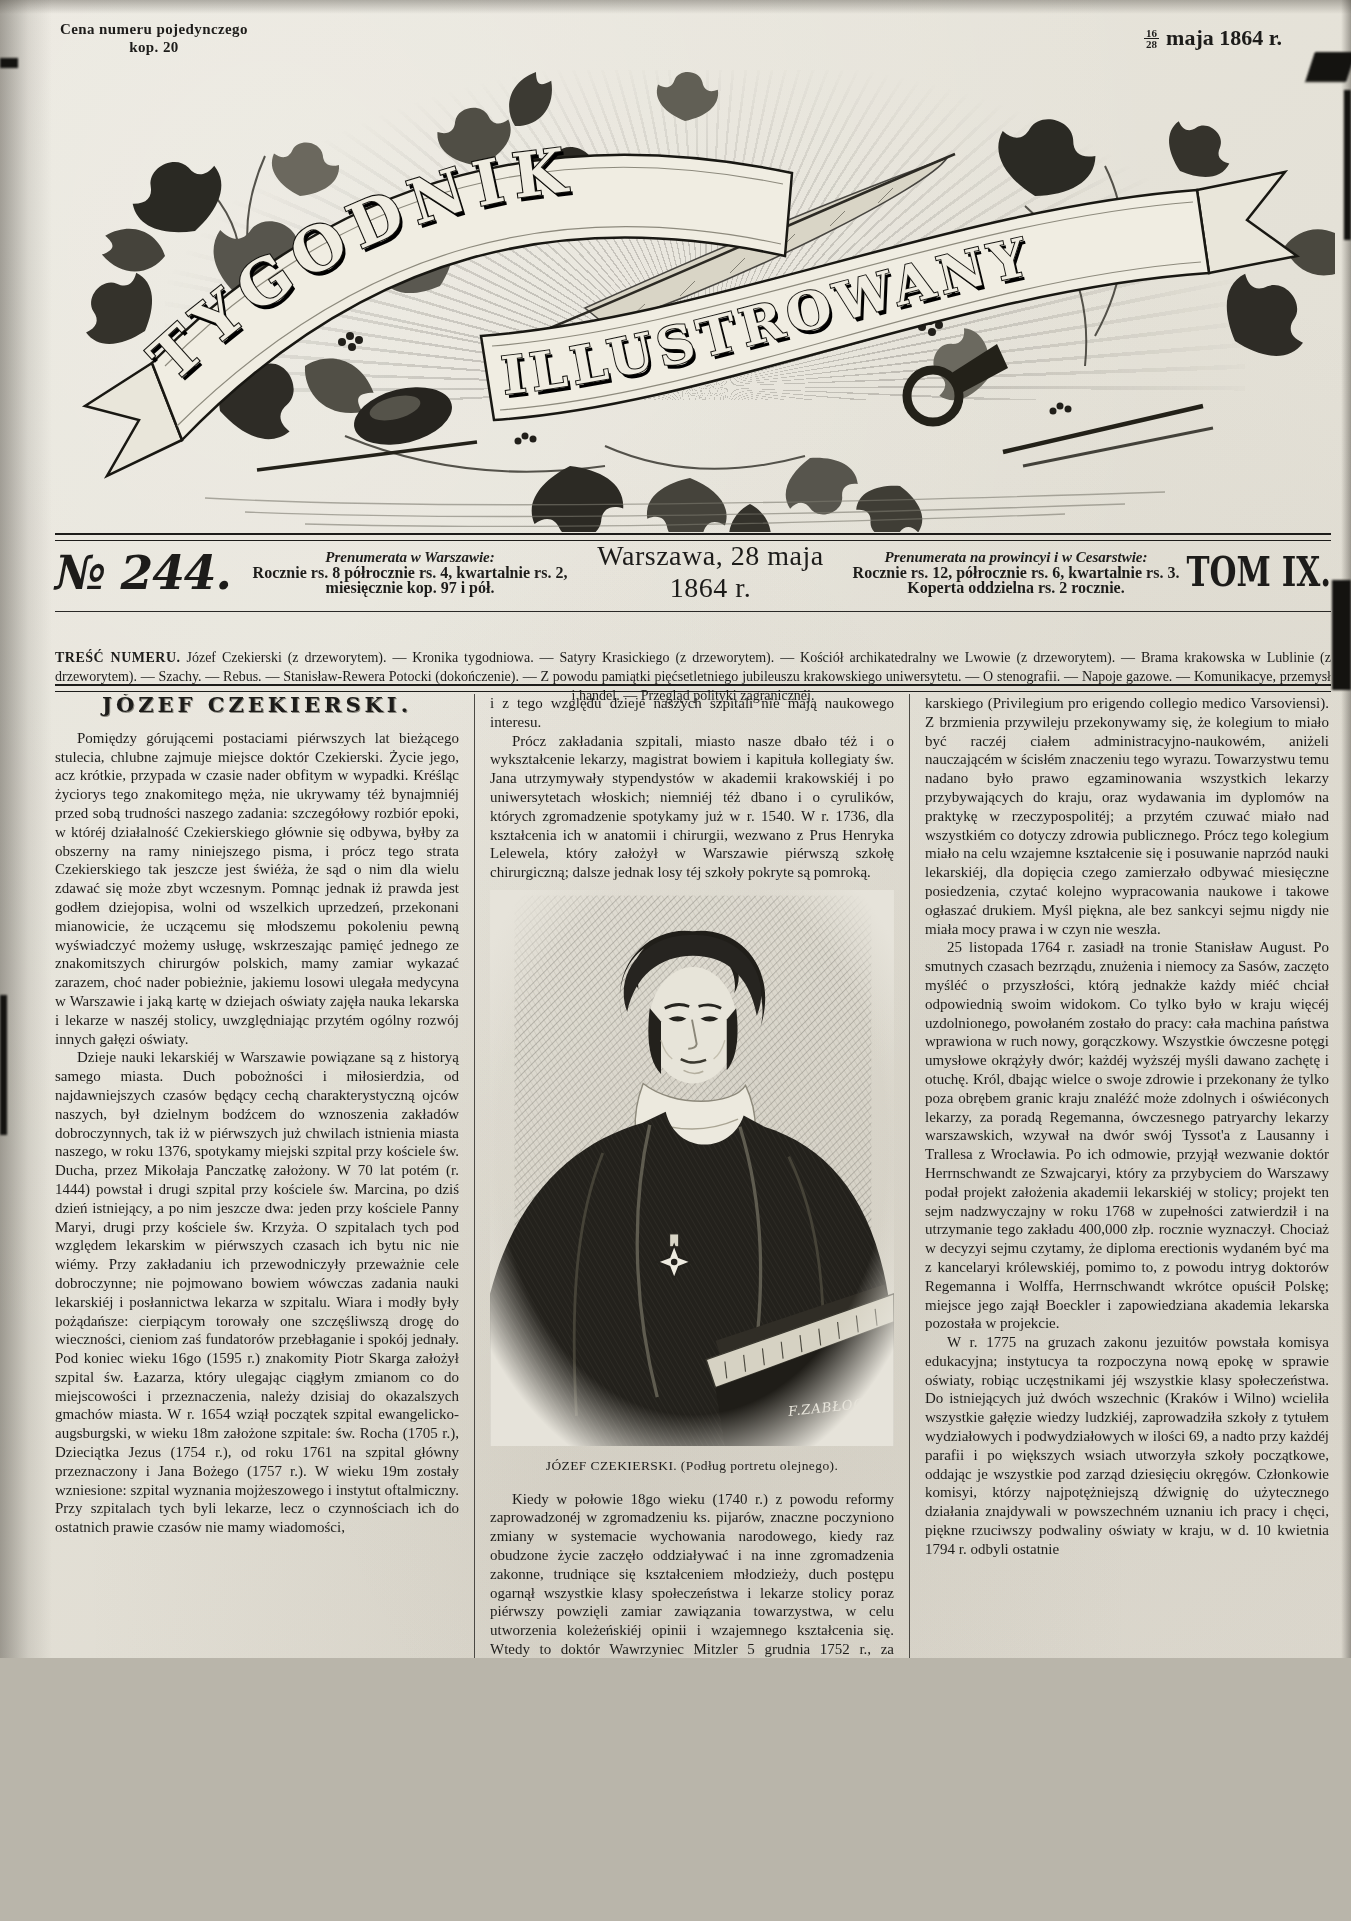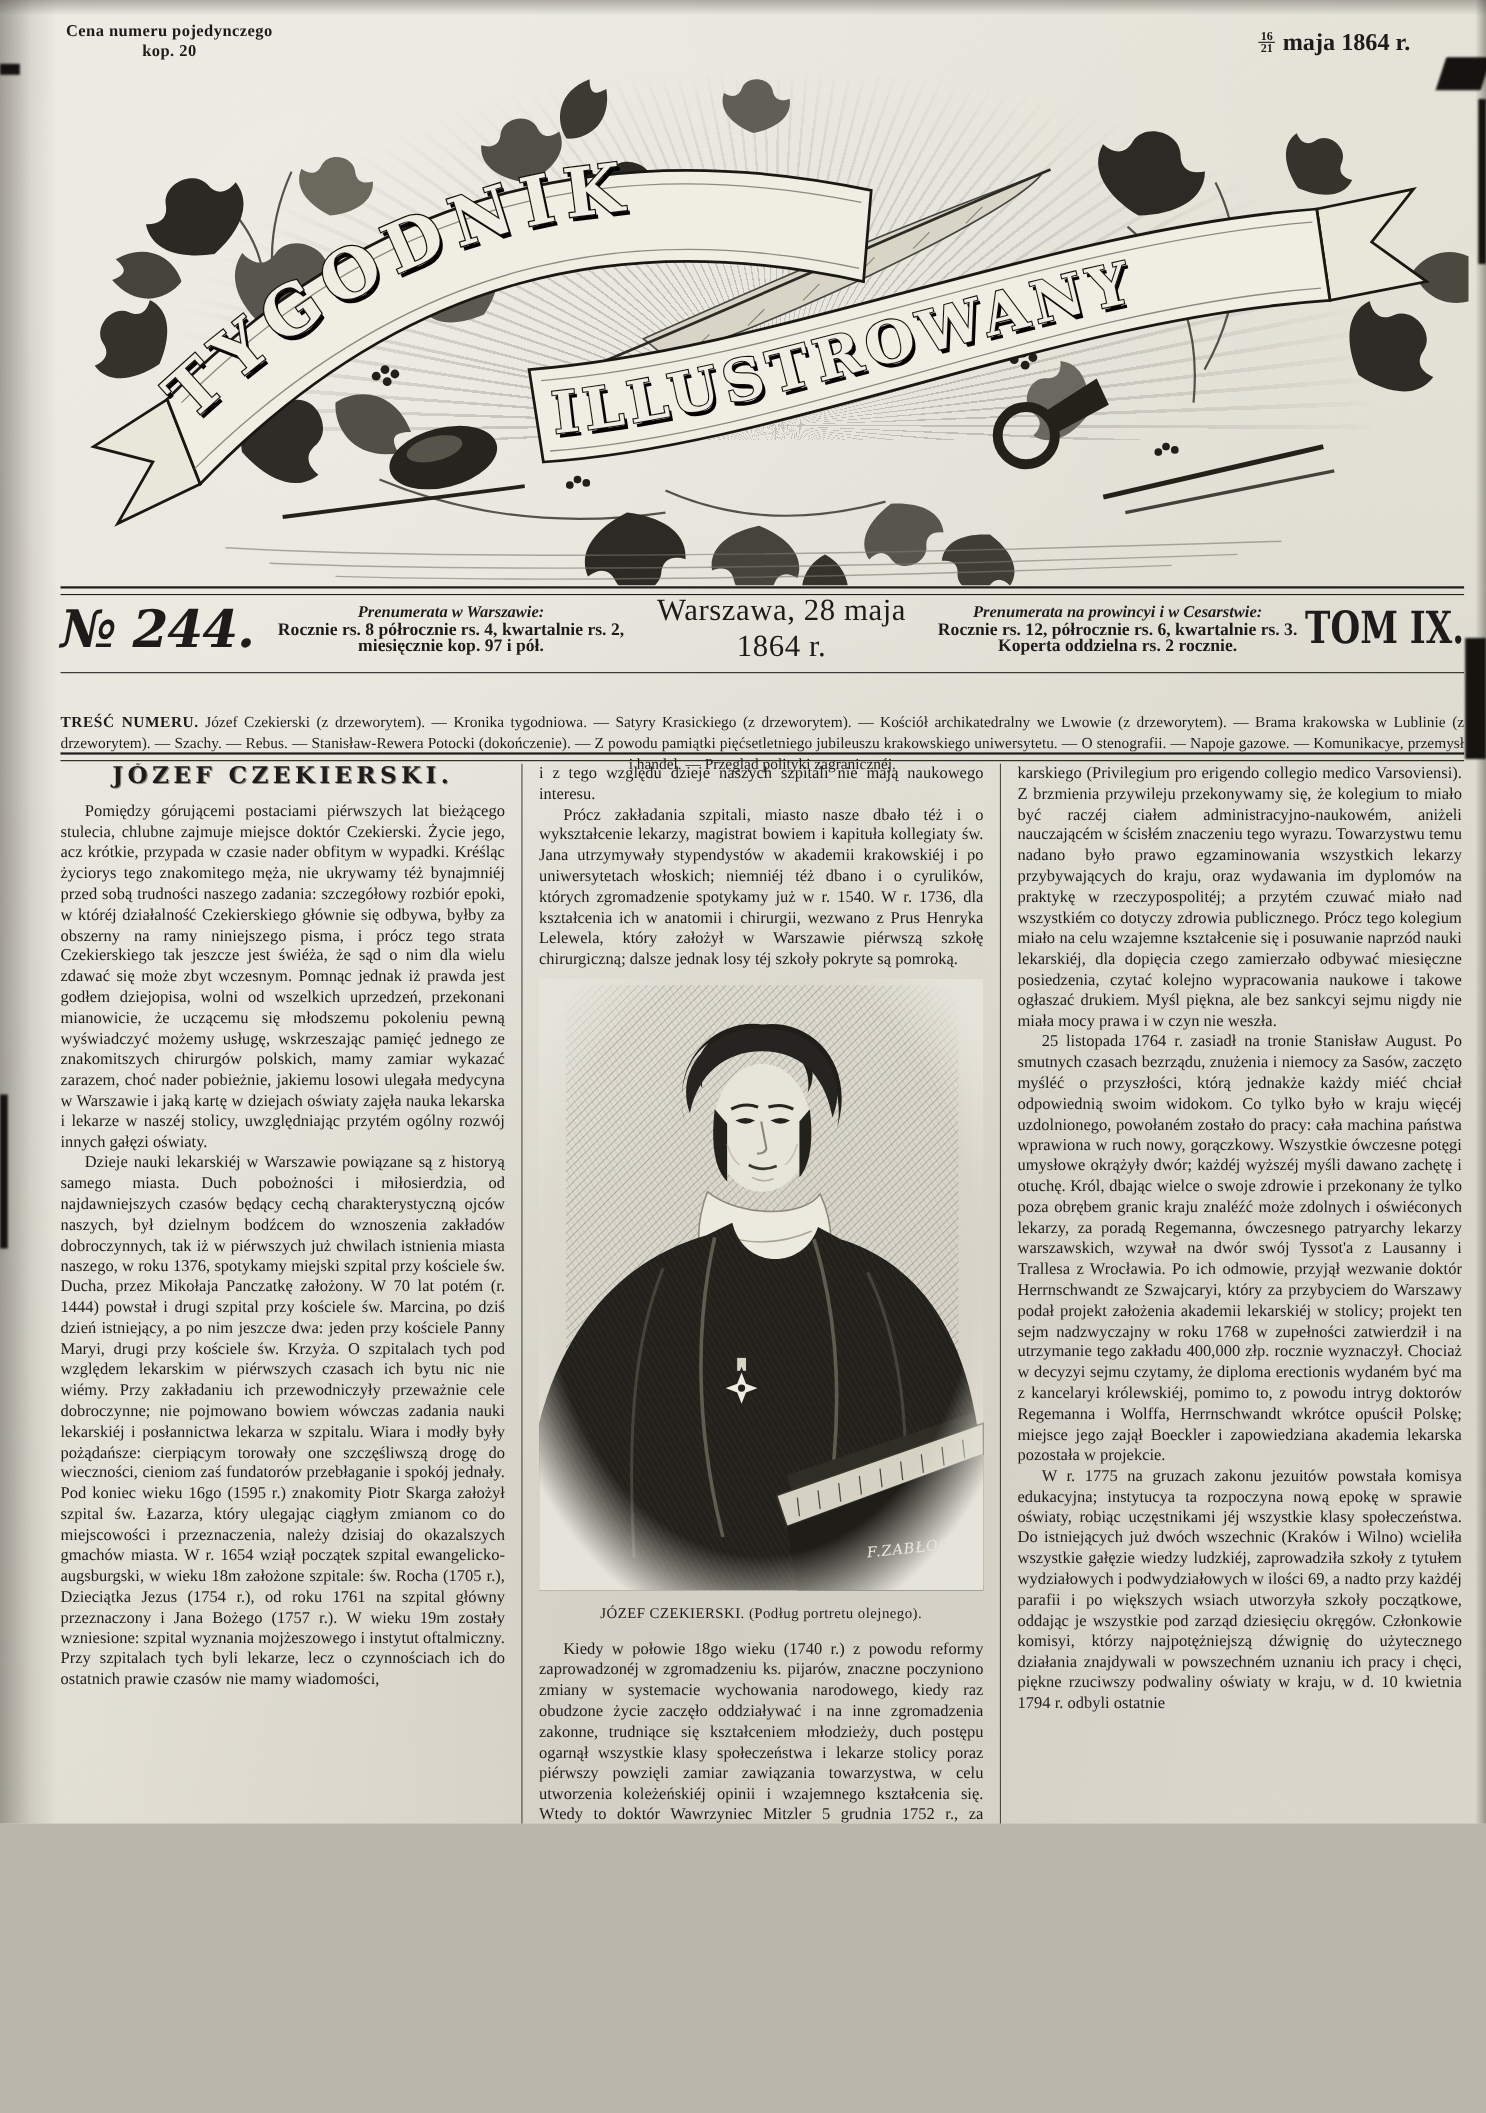--- a/index.html
+++ b/index.html
@@ -84,21 +84,21 @@
   <div class="edge-right" data-interactable="false"></div>
 
   <div class="top-row" data-interactable="false">
     <div class="price" data-interactable="false">
       <div data-interactable="false">Cena numeru pojedynczego</div>
       <div class="l2" data-interactable="false">kop. 20</div>
     </div>
     <div class="issue-date" data-interactable="false">
       <span class="frac" data-interactable="false">
         <span data-interactable="false">16</span>
-        <span data-interactable="false">21</span>
+        <span data-interactable="false">28</span>
       </span>
       <span data-interactable="false">maja 1864 r.</span>
     </div>
   </div>
 
   <div class="masthead" data-interactable="false">
     <div class="rays" data-interactable="false"></div>
     <svg viewBox="0 0 1290 466" width="1290" height="466" data-interactable="false">
       <defs>
         <path id="ivy" d="M0 0 C-20 -6 -34 -18 -30 -34 C-22 -30 -16 -32 -14 -40 C-10 -52 10 -52 14 -40 C16 -32 22 -30 30 -34 C34 -18 20 -6 0 0 Z"></path>

